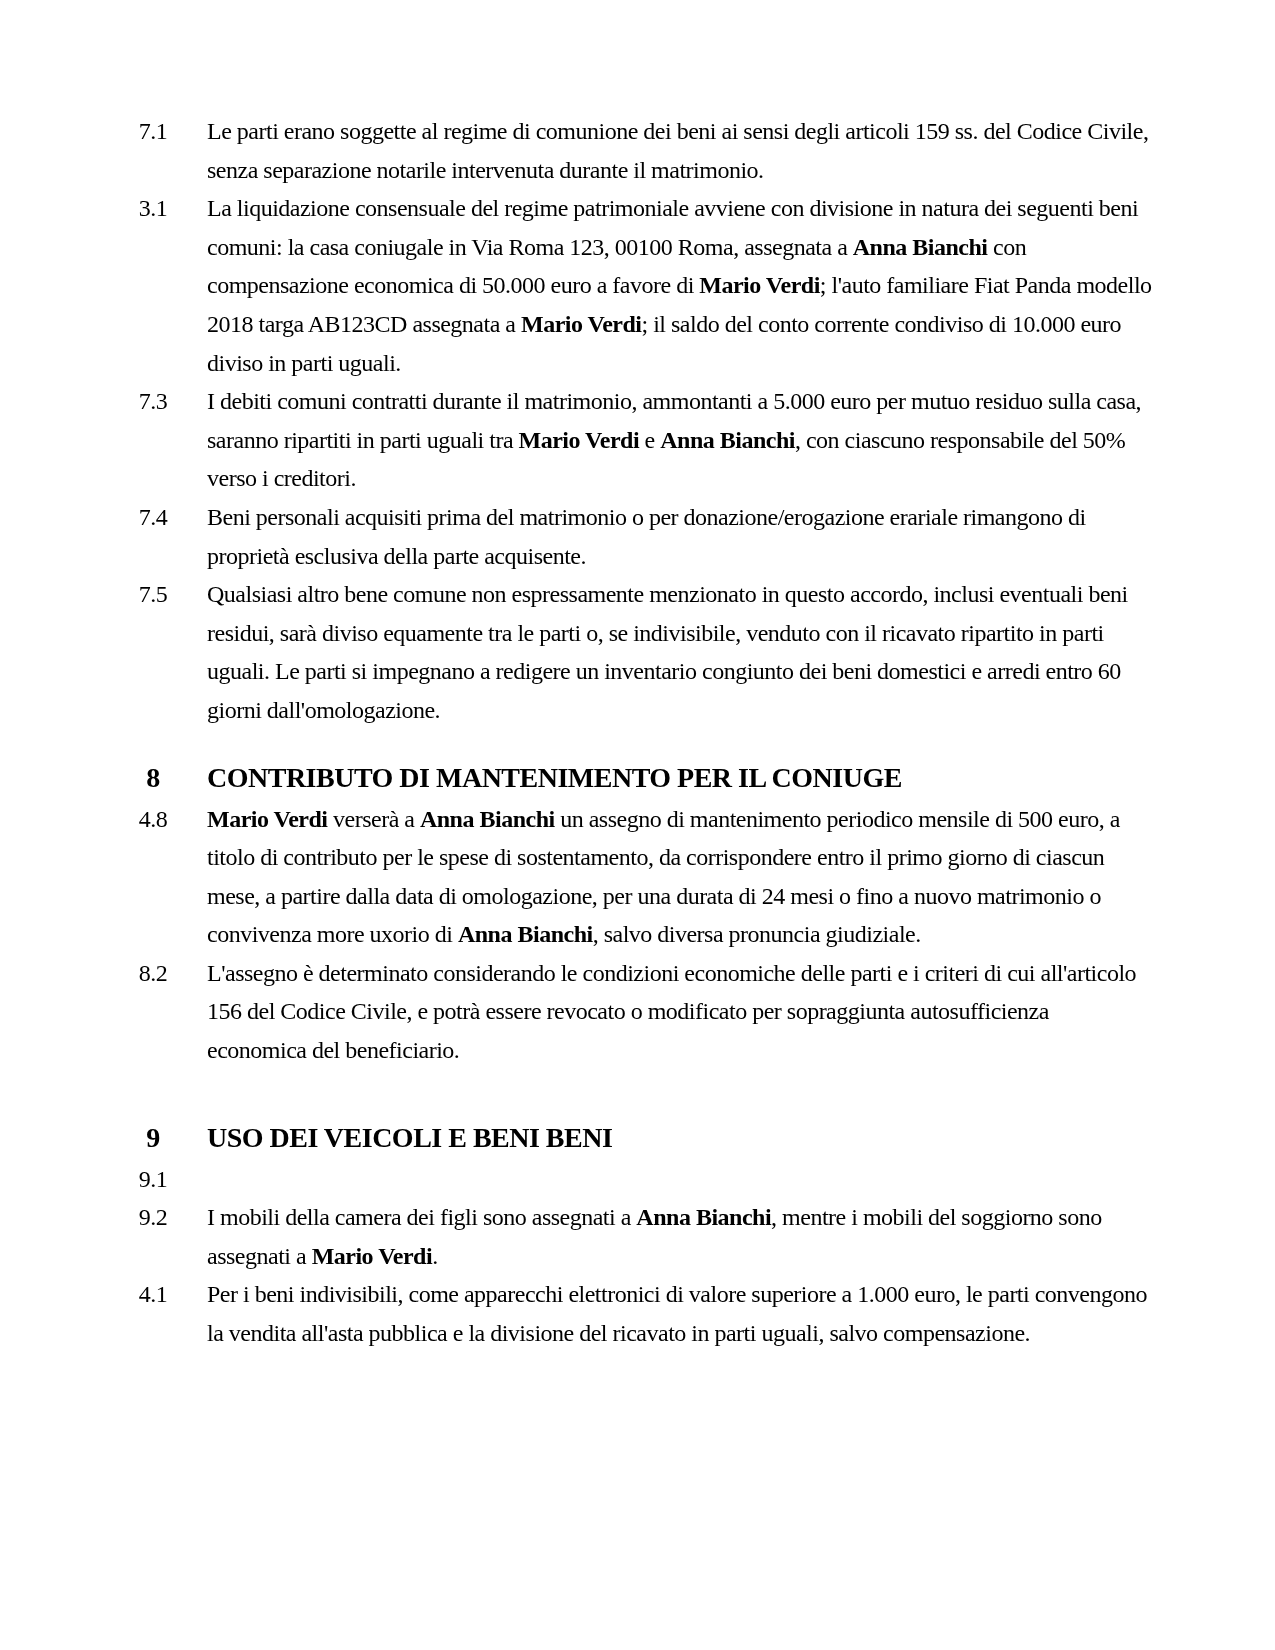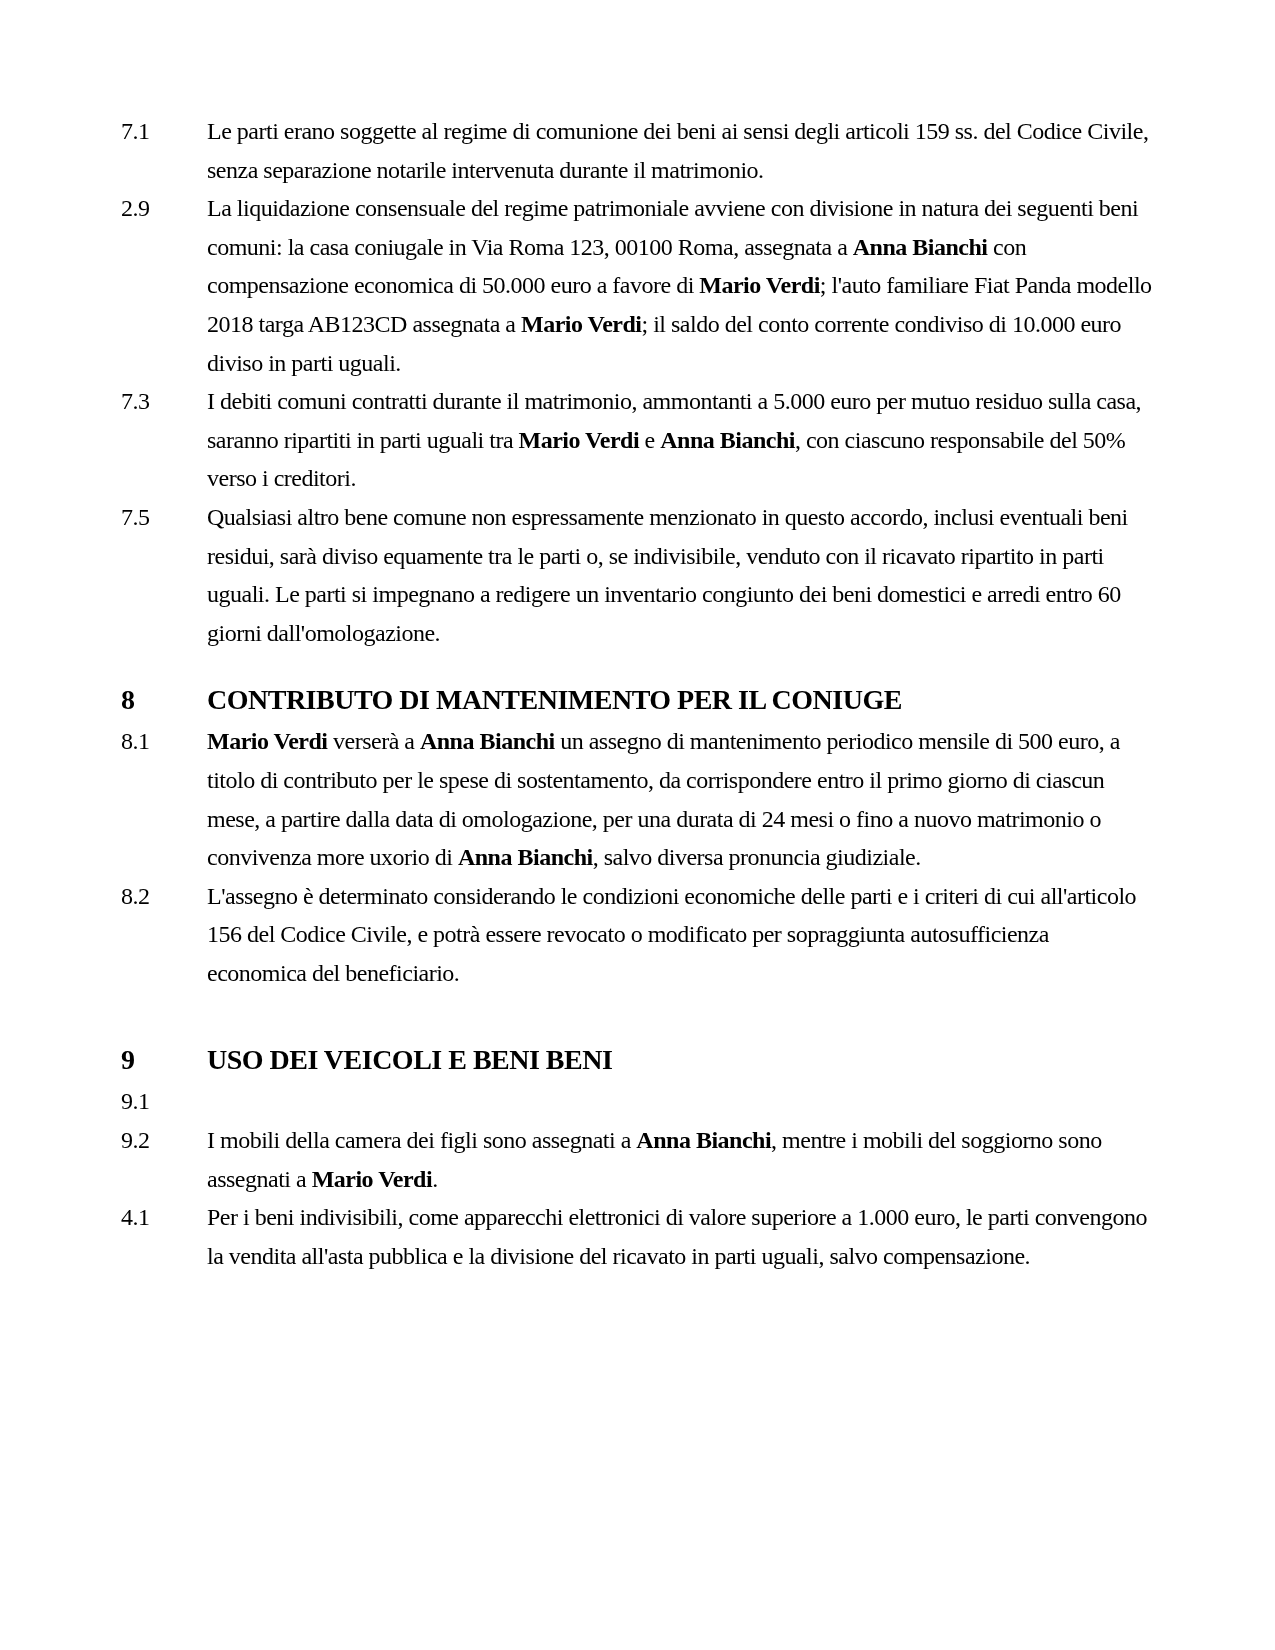--- a/index.html
+++ b/index.html
@@ -21,21 +21,21 @@
     padding: 112px 0 0 121px;
     background: #ffffff;
   }
   .row {
     display: flex;
     align-items: flex-start;
   }
   .num {
     flex: none;
     width: 64px;
-    text-align: left;
+    text-align: center;
     font-size: 24px;
     line-height: 38.6px;
     letter-spacing: -0.5px;
   }
   .txt {
     margin-left: 22px;
     width: 945px;
     font-size: 24px;
     line-height: 38.6px;
     letter-spacing: -0.5px;
@@ -57,42 +57,46 @@
 <body>
 
 <div class="page">
 
   <div class="row">
     <div class="num">7.1</div>
     <div class="txt">Le parti erano soggette al regime di comunione dei beni ai sensi degli articoli 159 ss. del Codice Civile, senza separazione notarile intervenuta durante il matrimonio.</div>
   </div>
 
   <div class="row">
-    <div class="num">2.9</div>
+    <div class="num">3.1</div>
     <div class="txt">La liquidazione consensuale del regime patrimoniale avviene con divisione in natura dei seguenti beni comuni: la casa coniugale in Via Roma 123, 00100 Roma, assegnata a <b>Anna Bianchi</b> con compensazione economica di 50.000 euro a favore di <b>Mario Verdi</b>; l'auto familiare Fiat Panda modello 2018 targa AB123CD assegnata a <b>Mario Verdi</b>; il saldo del conto corrente condiviso di 10.000 euro diviso in parti uguali.</div>
   </div>
 
   <div class="row">
     <div class="num">7.3</div>
     <div class="txt">I debiti comuni contratti durante il matrimonio, ammontanti a 5.000 euro per mutuo residuo sulla casa, saranno ripartiti in parti uguali tra <b>Mario Verdi</b> e <b>Anna Bianchi</b>, con ciascuno responsabile del 50% verso i creditori.</div>
   </div>
 
+  <div class="row">
+    <div class="num">7.4</div>
+    <div class="txt">Beni personali acquisiti prima del matrimonio o per donazione/erogazione erariale rimangono di proprietà esclusiva della parte acquisente.</div>
+  </div>
 
   <div class="row">
     <div class="num">7.5</div>
     <div class="txt">Qualsiasi altro bene comune non espressamente menzionato in questo accordo, inclusi eventuali beni residui, sarà diviso equamente tra le parti o, se indivisibile, venduto con il ricavato ripartito in parti uguali. Le parti si impegnano a redigere un inventario congiunto dei beni domestici e arredi entro 60 giorni dall'omologazione.</div>
   </div>
 
   <div class="row heading h8">
     <div class="num">8</div>
     <div class="txt">CONTRIBUTO DI MANTENIMENTO PER IL CONIUGE</div>
   </div>
 
   <div class="row">
-    <div class="num">8.1</div>
+    <div class="num">4.8</div>
     <div class="txt"><b>Mario Verdi</b> verserà a <b>Anna Bianchi</b> un assegno di mantenimento periodico mensile di 500 euro, a titolo di contributo per le spese di sostentamento, da corrispondere entro il primo giorno di ciascun mese, a partire dalla data di omologazione, per una durata di 24 mesi o fino a nuovo matrimonio o convivenza more uxorio di <b>Anna Bianchi</b>, salvo diversa pronuncia giudiziale.</div>
   </div>
 
   <div class="row">
     <div class="num">8.2</div>
     <div class="txt">L'assegno è determinato considerando le condizioni economiche delle parti e i criteri di cui all'articolo 156 del Codice Civile, e potrà essere revocato o modificato per sopraggiunta autosufficienza economica del beneficiario.</div>
   </div>
 
   <div class="row heading h9">
     <div class="num">9</div>

